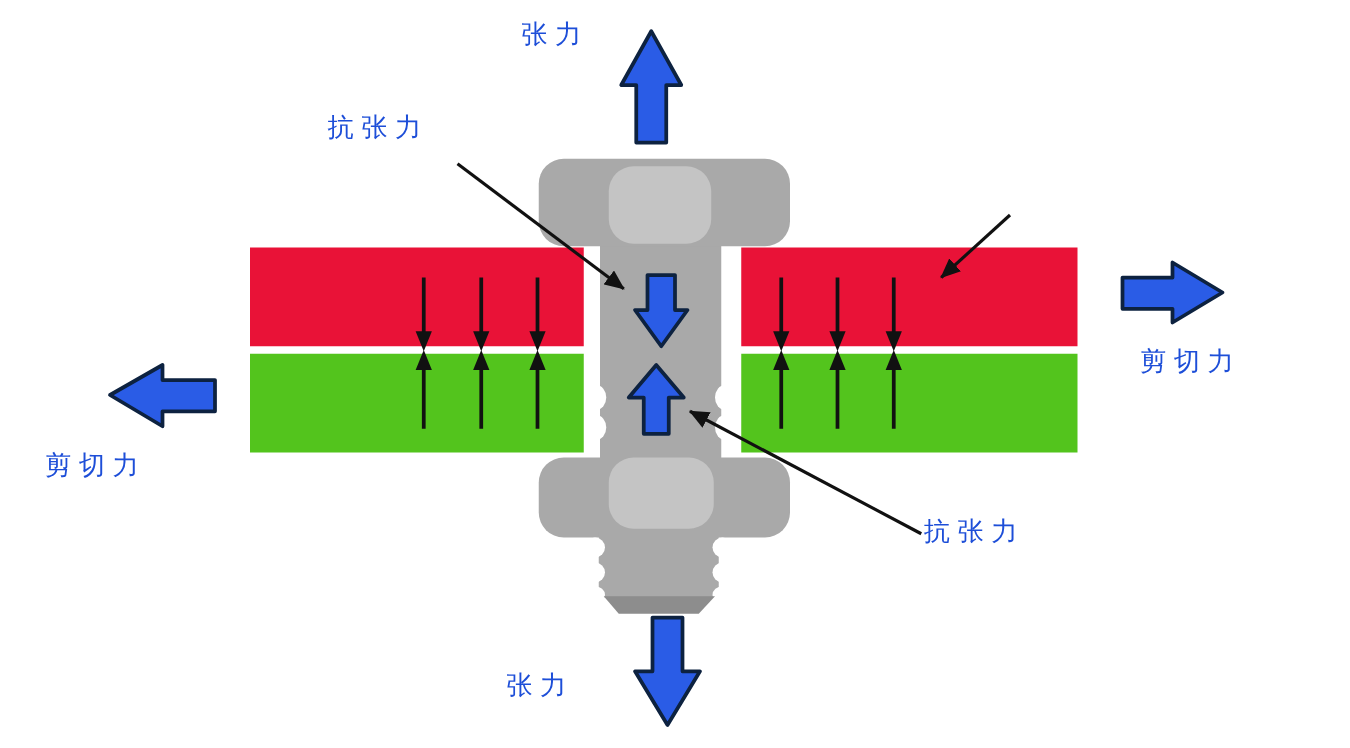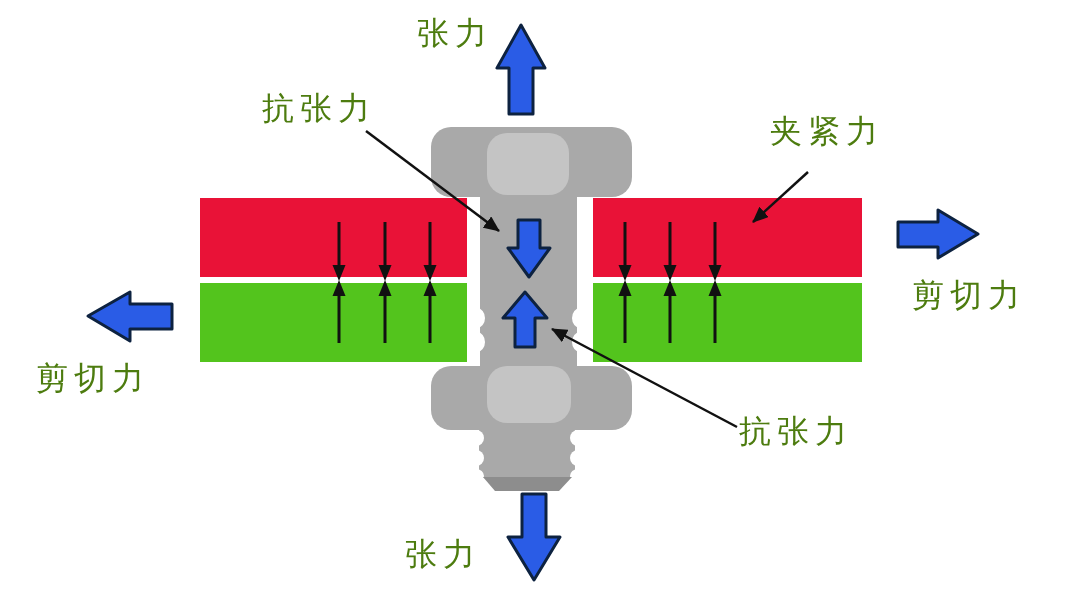--- a/index.html
+++ b/index.html
@@ -6,22 +6,22 @@
   .stage{
     position:relative;
     width:1080px;height:598px;
     background:var(--page-bg,#fff);
     overflow:hidden;
     font-family:"DejaVu Serif","Liberation Serif",serif;
   }
   .stage svg{position:absolute;left:0;top:0;}
   .lbl{
     position:absolute;
-    font-size:32px;
-    color:#4d7c0f;
+    font-size:21px;
+    color:#1d4ed8;
     letter-spacing:6px;
     white-space:nowrap;
     line-height:1;
     user-select:none;
   }
   .plate-red{fill:var(--plate-red,#e91237);}
   .plate-green{fill:var(--plate-green,#53c41d);}
   .steel{fill:var(--bolt-gray,#a9a9a9);}
   .steel-light{fill:var(--bolt-gray-light,#c4c4c4);}
   .steel-dark{fill:var(--bolt-gray-dark,#8d8d8d);}
@@ -126,19 +126,18 @@
       </g>
     </g>
 
     <line class="leader" x1="366" y1="131" x2="499" y2="231" marker-end="url(#ahead)"></line>
     <line class="leader" x1="808" y1="172" x2="753" y2="222" marker-end="url(#ahead)"></line>
     <line class="leader" x1="737" y1="427" x2="552" y2="329" marker-end="url(#ahead)"></line>
   </svg>
 
   <div class="lbl" style="left:417px;top:17px;">张力</div>
   <div class="lbl" style="left:262px;top:92px;">抗张力</div>
-  <div class="lbl" style="left:770px;top:115px;">夹紧力</div>
   <div class="lbl" style="left:912px;top:279px;">剪切力</div>
   <div class="lbl" style="left:36px;top:362px;">剪切力</div>
   <div class="lbl" style="left:739px;top:415px;">抗张力</div>
   <div class="lbl" style="left:405px;top:538px;">张力</div>
 
 </div>
 
 </body></html>

